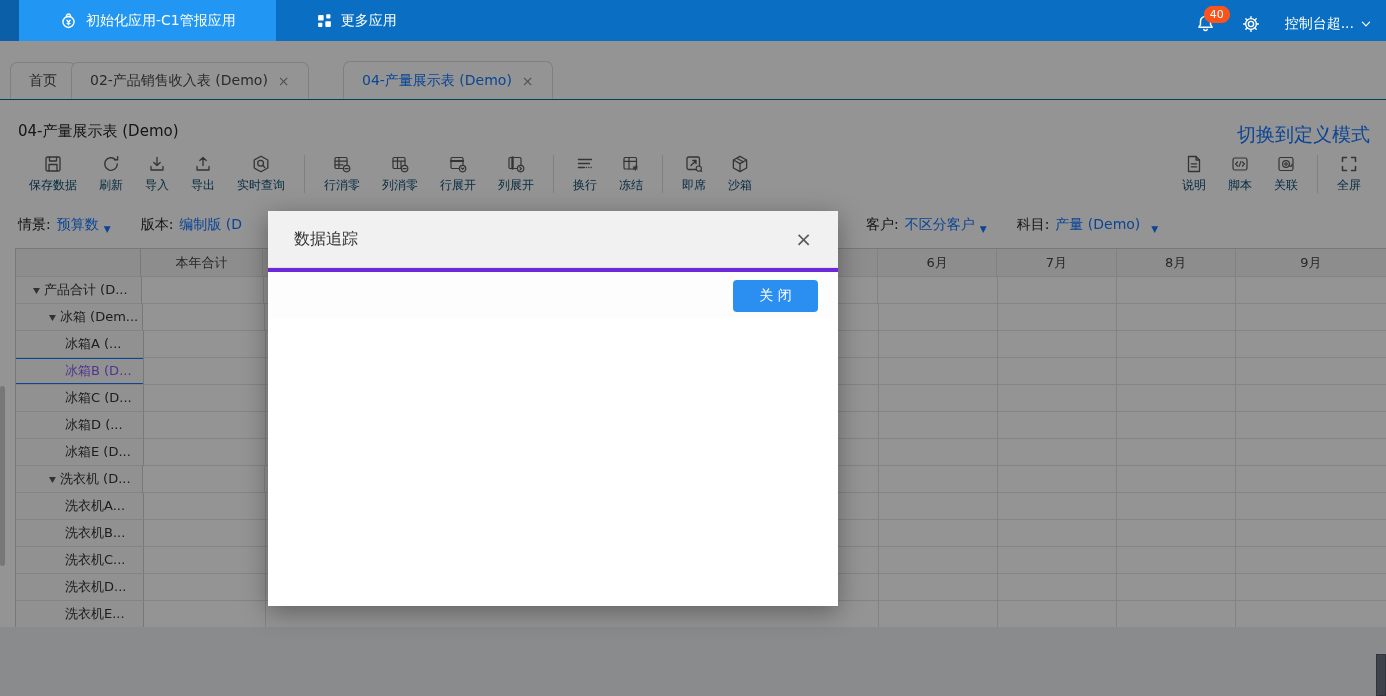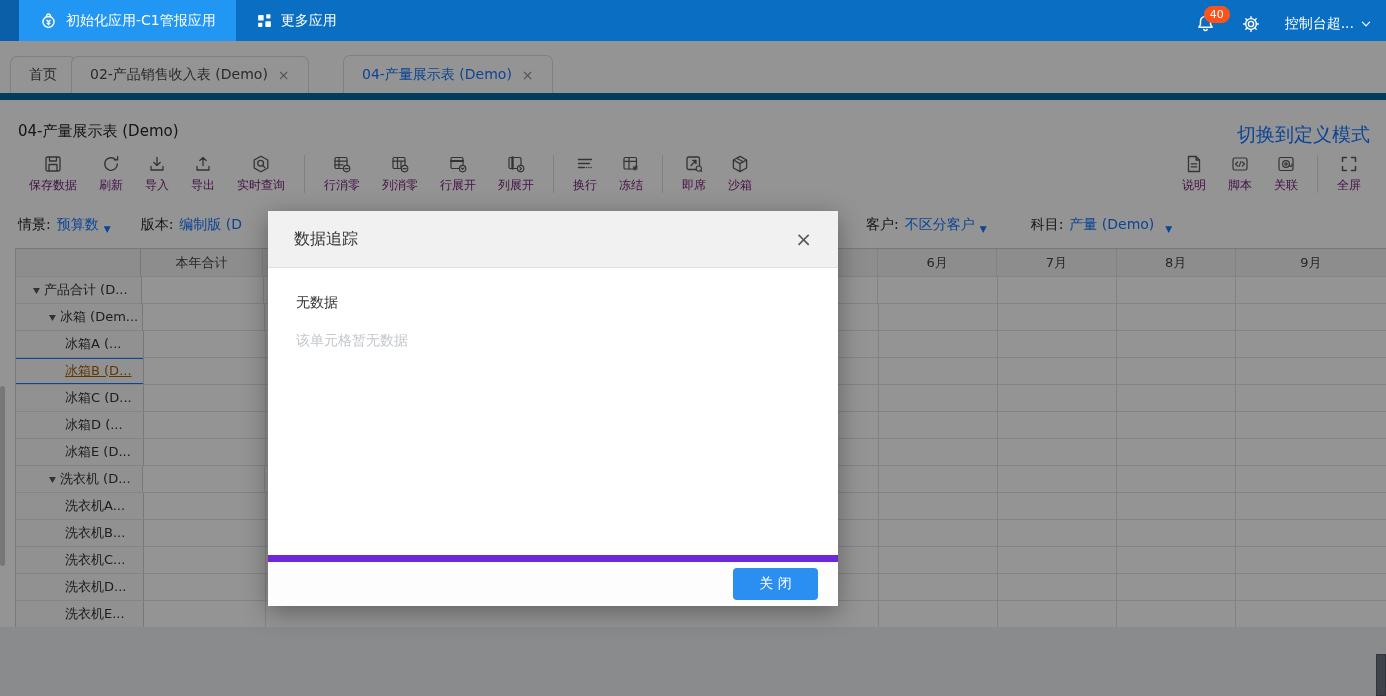--- a/index.html
+++ b/index.html
@@ -3,46 +3,46 @@
 <meta charset="utf-8">
 <style>
   * { margin:0; padding:0; box-sizing:border-box; }
   html,body { width:1386px; height:696px; overflow:hidden; }
   body { font-family:"DejaVu Sans","Liberation Sans",sans-serif; background:#fff; position:relative; }
   .stage { position:absolute; inset:0; width:1386px; height:696px; overflow:hidden; }
 
   
   .app-header { position:absolute; left:0; top:0; width:100%; height:41px; background:#0a6fc2; z-index:100; display:flex; align-items:stretch; }
   .app-header .edge { width:19px; background:#0b5fa8; }
-  .app-tab { display:flex; align-items:center; gap:8px; padding:0 20px; color:#fff; font-size:14px; cursor:pointer; }
+  .app-tab { display:flex; align-items:center; gap:8px; padding:0 40px; color:#fff; font-size:14px; cursor:pointer; }
   .app-tab.active { background:#2196f3; }
   .hdr-right { position:absolute; right:14px; top:0; height:48px; display:flex; align-items:center; gap:24px; color:#fff; }
   .bell-wrap { position:relative; width:22px; height:22px; cursor:pointer; }
   .badge { position:absolute; left:9px; top:-7px; background:#fa541c; color:#fff; font-size:11px; line-height:15px; padding:0 5px; border-radius:8px; border:1px solid #fa541c; }
   .user-menu { display:flex; align-items:center; gap:6px; font-size:14px; cursor:pointer; max-width:120px; }
 
   
   .content { position:absolute; left:0; top:41px; right:0; bottom:0; background:#fff; }
 
   
-  .tab-strip { position:absolute; left:0; top:0; width:100%; height:59px; background:#fff; border-bottom:7px solid #0369a1; }
+  .tab-strip { position:absolute; left:0; top:0; width:100%; height:59px; background:#fff; border-bottom:1px solid #0369a1; }
   .doc-tab { position:absolute; bottom:0; height:37px; background:#fff; border:1px solid #dcdcdc; border-bottom:none; border-radius:7px 7px 0 0; display:flex; align-items:center; gap:10px; padding:0 18px; font-size:14px; color:#4a4a4a; cursor:pointer; }
   .doc-tab .x { color:#8c8c8c; font-size:14px; }
   .doc-tab.active { color:#1677ff; height:38px; z-index:2; }
 
   
   .title-row { position:absolute; left:0; top:59px; width:100%; height:48px; }
   .page-title { position:absolute; left:18px; top:22px; font-size:15px; color:#262626; }
   .mode-link { position:absolute; right:16px; top:22px; font-size:19px; color:#1677ff; cursor:pointer; }
 
   
   .toolbar { position:absolute; left:18px; top:107px; height:52px; display:flex; align-items:center; }
   .toolbar-right { position:absolute; right:14px; top:107px; height:52px; display:flex; align-items:center; }
   .tb-item { display:flex; flex-direction:column; align-items:center; gap:3px; padding:0 11px; cursor:pointer; }
-  .tb-item .lab { font-size:12px; color:#701a75; white-space:nowrap; }
+  .tb-item .lab { font-size:12px; color:#0c4a6e; white-space:nowrap; }
   .tb-div { width:1px; height:38px; background:#dcdcdc; margin:0 8px; }
   svg.tico { display:block; }
 
   
   .filter-row { position:absolute; left:18px; top:164px; height:40px; display:flex; align-items:center; gap:30px; font-size:14px; }
   .flt { display:flex; align-items:center; gap:6px; }
   .flt .fl { color:#262626; }
   .flt .fv { color:#1677ff; cursor:pointer; display:flex; align-items:flex-end; gap:5px; }
   .flt .caret, .lone-caret { font-size:9px; color:#1677ff; }
 
@@ -52,37 +52,37 @@
   .grow.head { height:28px; background:#f3f3f3; font-size:13px; color:#444; }
   .cell { border-right:1px solid #e0e0e0; border-bottom:1px solid #e4e4e4; height:100%; }
   .rh { width:133px; background:#fafafa; border-right:1px solid #cfcfcf; display:flex; align-items:center; white-space:nowrap; overflow:hidden; }
   .grow.head .rh { background:#f3f3f3; }
   .c-total { width:130px; display:flex; align-items:center; justify-content:center; }
   .c-hid { width:528px; border-right:none; }
   .c-m { width:127px; display:flex; align-items:center; justify-content:center; }
   .c-m.last { width:160px; border-right:none; }
   .arr { font-size:9px; color:#555; margin-right:4px; transform:scaleY(.85); }
   .lvl0 { padding-left:17px; } .lvl1 { padding-left:33px; } .lvl2 { padding-left:49px; }
-  .rh.sel { color:#a16207; box-shadow:inset 0 1px 0 #1677ff, inset 0 -1px 0 #1677ff;text-decoration:underline; }
+  .rh.sel { color:#8b5cf6; box-shadow:inset 0 1px 0 #1677ff, inset 0 -1px 0 #1677ff; }
   .below-grid { position:absolute; left:0; top:586px; width:100%; height:69px; background:#eef0f3; }
 
   
   .sb-left { position:absolute; left:0; top:345px; width:5px; height:180px; background:rgba(60,60,60,.25); border-radius:3px; }
   .sb-br { position:absolute; right:0; bottom:0; width:10px; height:42px; background:#6b7280; border:1px solid #555c66; }
 
   
   .mask { position:absolute; left:0; top:0; right:0; bottom:0; background:rgba(0,0,0,0.42); z-index:50; }
   .dialog { position:absolute; left:268px; top:170px; width:570px; height:395px; background:#fff; z-index:60; box-shadow:0 6px 24px rgba(0,0,0,.35); display:flex; flex-direction:column; }
   .dlg-head { height:57px; background:#f1f1f1; border-bottom:1px solid #e0e0e0; display:flex; align-items:center; justify-content:space-between; padding:0 26px; }
   .dlg-title { font-size:16px; color:#333; }
   .dlg-close { font-size:20px; color:#595959; cursor:pointer; line-height:1; }
   .dlg-body { flex:1; padding:26px 28px; }
   .dlg-main { font-size:14px; color:#333; }
   .dlg-sub { font-size:14px; color:#c3c7cc; margin-top:20px; }
-  .dlg-foot { height:51px; border-top:7px solid #6d28d9; background:#fdfdfd; display:flex; align-items:center; justify-content:flex-end; padding:0 20px; }
+  .dlg-foot { height:51px; border-top:4px solid #6d28d9; background:#fdfdfd; display:flex; align-items:center; justify-content:flex-end; padding:0 20px; }
   .btn-primary { background:#2b8ff2; color:#fff; border:none; border-radius:4px; font-size:14px; width:85px; height:32px; cursor:pointer; font-family:inherit; }
 </style>
 </head>
 <body>
 
 <div class="stage">
 
   <div class="app-header">
     <div class="edge"></div>
     <div class="app-tab active">
@@ -302,21 +302,21 @@
             <span class="caret">▼</span>
           </span>
       </div>
       <div class="flt">
         <span class="fl">版本:</span>
         <span class="fv">
             <span>编制版 (D</span>
           </span>
       </div>
     </div>
-    <div class="filter-row" style="left:866px; gap:44px;">
+    <div class="filter-row" style="left:866px; gap:30px;">
 
       <div class="flt">
         <span class="fl">客户:</span>
         <span class="fv">
             <span>不区分客户</span>
             <span class="caret">▼</span>
           </span>
       </div>
       <div class="flt">
         <span class="fl">科目:</span>
@@ -504,23 +504,19 @@
     <div class="sb-left"></div>
     <div class="sb-br"></div>
 
     <div class="mask"></div>
 
     <div class="dialog">
       <div class="dlg-head">
         <span class="dlg-title">数据追踪</span>
         <span class="dlg-close">×</span>
       </div>
-      <div class="dlg-body">
-        <div class="dlg-main">无数据</div>
-        <div class="dlg-sub">该单元格暂无数据</div>
-      </div>
       <div class="dlg-foot">
         <button class="btn-primary">关 闭</button>
       </div>
     </div>
 
   </div>
 </div>
 
 </body></html>

